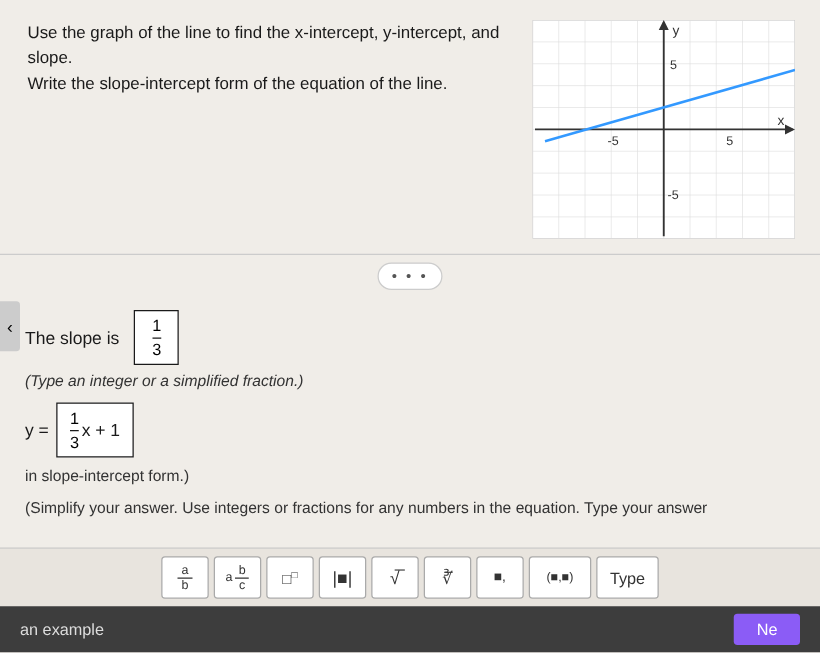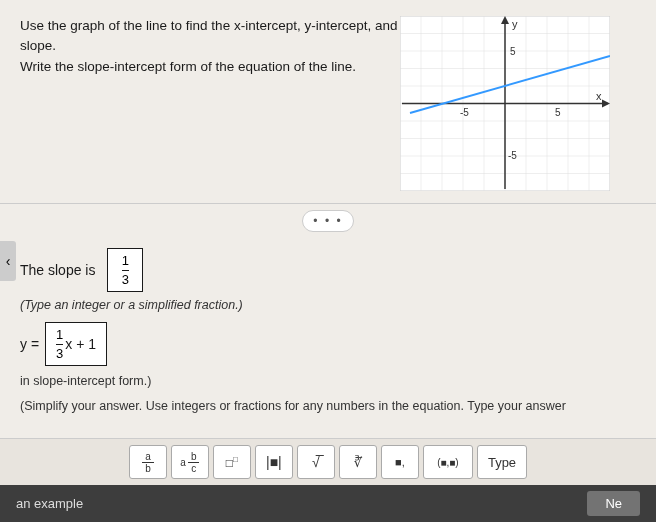--- a/index.html
+++ b/index.html
@@ -21,22 +21,23 @@
       background: #f0ede8;
     }
 
     
     .top-section {
       background: #f0ede8;
       padding: 16px 20px 12px 20px;
       display: flex;
       flex-direction: row;
       align-items: flex-start;
-      justify-content: flex-start;
+      justify-content: flex-end;
       flex: 0 0 auto;
+      gap: 24px;
     }
 
     .question-text {
       flex: 1;
       max-width: 380px;
     }
 
     .question-line {
       font-size: 13.5px;
       color: #1a1a1a;
@@ -236,21 +237,21 @@
       padding: 6px 16px;
       flex: 0 0 auto;
     }
 
     .bottom-left {
       color: #ddd;
       font-size: 13px;
     }
 
     .bottom-right {
-      background: #737373;
+      background: #8b5cf6;
       color: white;
       border: none;
       padding: 5px 18px;
       border-radius: 3px;
       font-size: 13px;
       cursor: pointer;
       text-align: right;
     }
 
     

